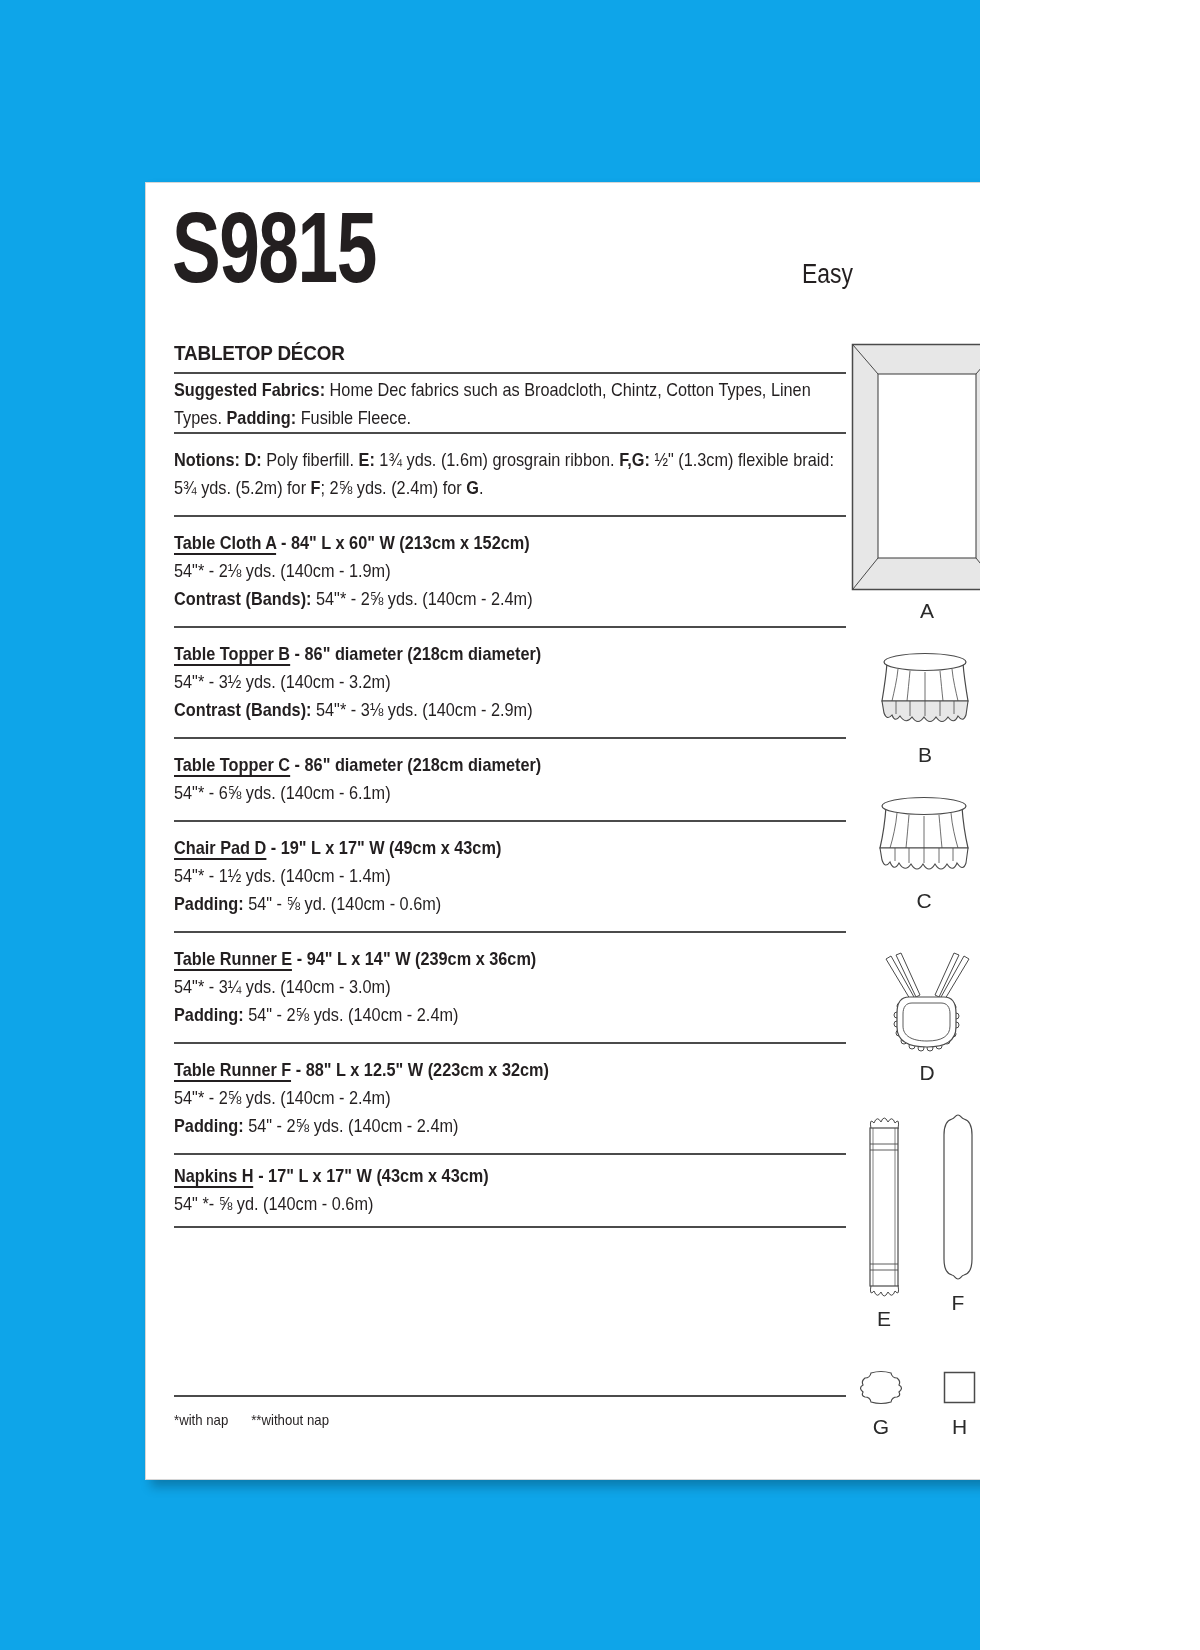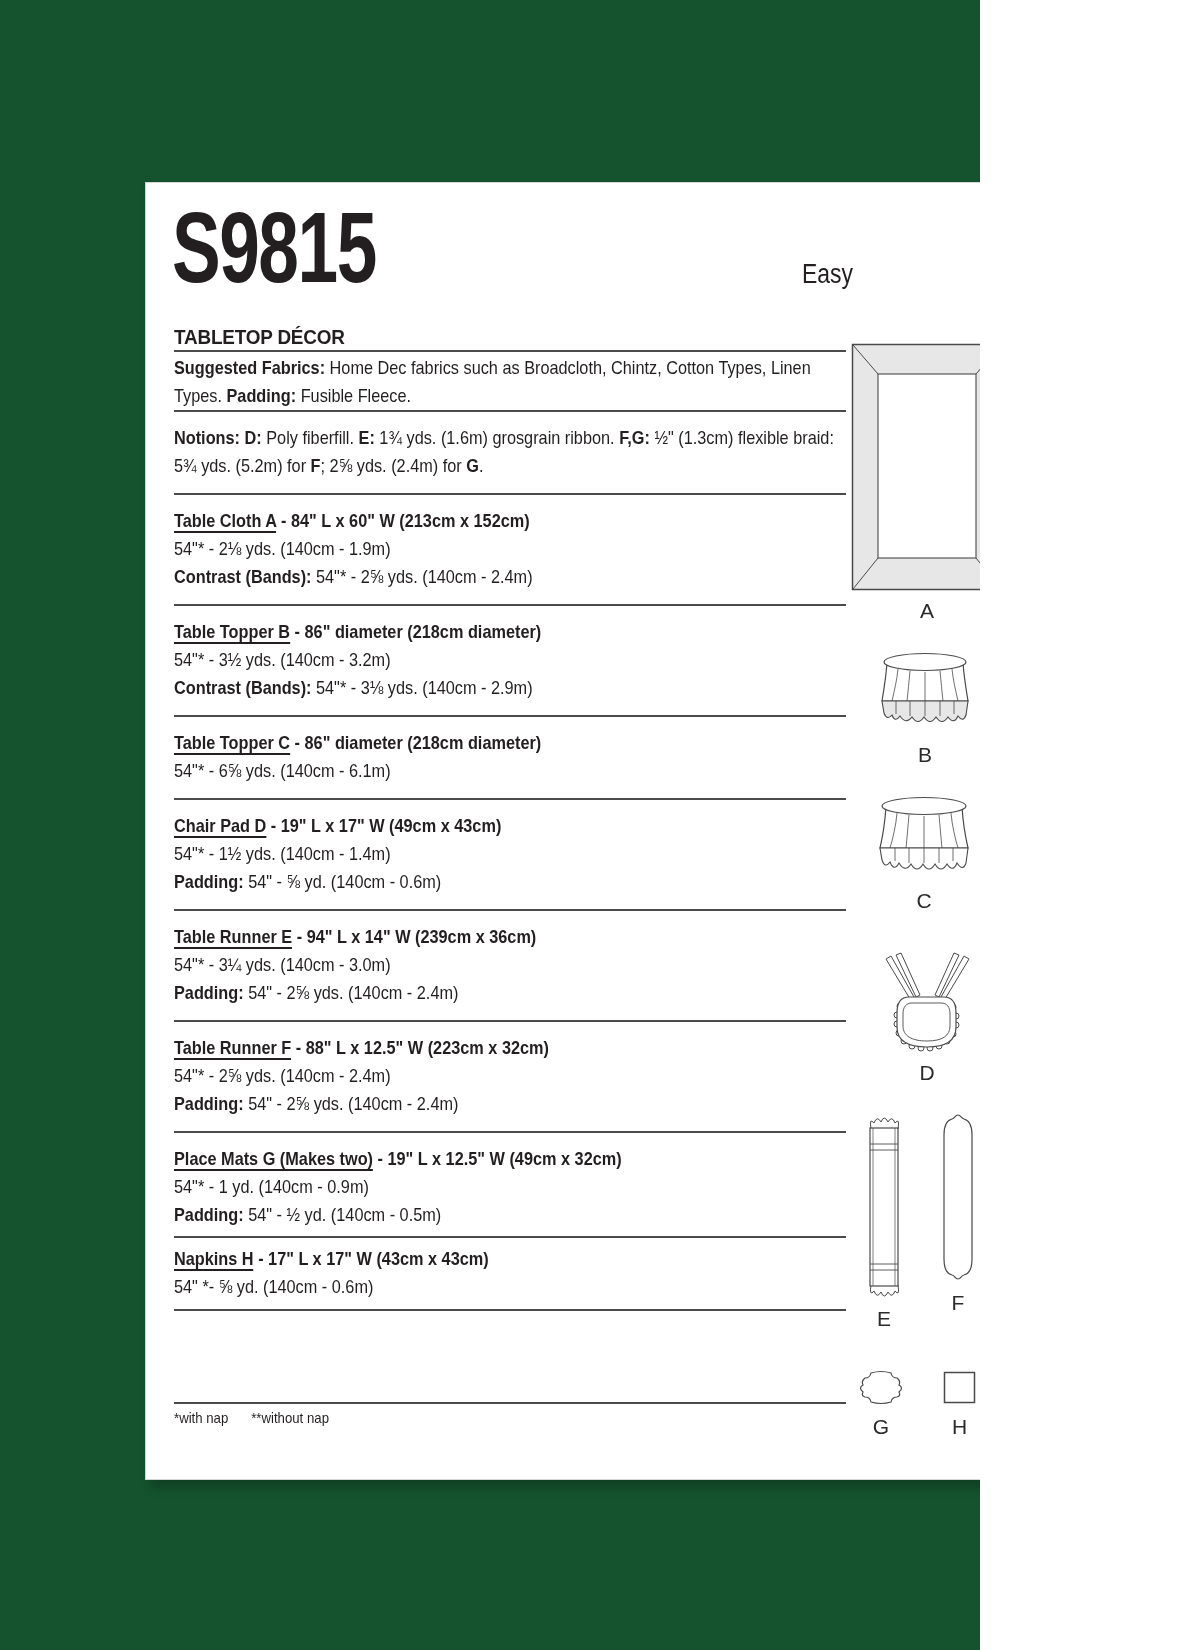--- a/index.html
+++ b/index.html
@@ -1,40 +1,40 @@
 <!DOCTYPE html>
 <html><head>
 <meta charset="utf-8">
 <style>
   html,body{margin:0;padding:0;background:#ffffff;}
-  .canvas{position:relative;width:980px;height:1650px;background:#14532d;overflow:hidden;
+  .canvas{position:relative;width:980px;height:1650px;background:#0ea5e9;overflow:hidden;
           font-family:"Liberation Sans",sans-serif;color:#231f20;text-decoration:underline;}
   .card{position:absolute;left:145px;top:182px;width:898px;height:1296px;background:#ffffff;
         border:1px solid #d6d6d6;box-shadow:6px 7px 10px rgba(0,0,0,.25);}
   
   .code{position:absolute;left:26px;top:14px;font-size:100px;font-weight:700;letter-spacing:-2px;
         transform:scaleX(.73);transform-origin:0 0;white-space:nowrap;line-height:1;}
   .easy{position:absolute;left:656px;top:76px;font-size:27px;transform:scaleX(.85);
         transform-origin:0 0;white-space:nowrap;}
   
   .txtcol{position:absolute;left:28px;top:142px;width:672px;}
   .category{font-weight:700;font-size:21px;letter-spacing:-.2px;transform:scaleX(.9);
             transform-origin:0 50%;white-space:nowrap;}
-  .catwrap{border-bottom:2px solid #4b4b4b;padding-bottom:1px;}
+  .catwrap{border-bottom:2px solid #4b4b4b;padding-bottom:7px;margin-top:16px;}
   .ln{white-space:nowrap;transform:scaleX(.88);transform-origin:0 50%;
       font-size:18.5px;line-height:28px;}
   .hd{font-weight:700;}
   .u{border-bottom:2px solid currentColor;}
   .fabrics{margin-top:2px;}
   .section{border-top:2px solid #4b4b4b;margin-top:0;}
   .pad-std{padding:12px 0 13px 0;}
   .pad-tight-b{padding:12px 0 7px 0;}
   .pad-tight{padding:7px 0 8px 0;}
   .footnote{position:absolute;left:28px;top:1212px;width:672px;border-top:2px solid #4b4b4b;
-            padding-top:5px;font-size:15px;margin-top:7px;}
+            padding-top:14px;font-size:15px;}
   .footnote .ln{font-size:15px;line-height:18px;}
   .fngap{display:inline-block;width:26px;}
   
   .illo{position:absolute;}
   .figlabel{position:absolute;font-size:21px;color:#2a2a2a;text-align:center;}
   svg .ol{stroke:#4a4a4a;fill:none;}
 </style>
 </head>
 <body>
 
@@ -88,25 +88,20 @@
         <div class="ln">54"* - 3¼ yds. (140cm - 3.0m)</div>
         <div class="ln"><b>Padding:</b> 54" - 2⅝ yds. (140cm - 2.4m)</div>
       </div>
 
       <div class="section pad-std">
         <div class="ln hd"><span class="u">Table Runner F</span><span> - 88" L x 12.5" W (223cm x 32cm)</span></div>
         <div class="ln">54"* - 2⅝ yds. (140cm - 2.4m)</div>
         <div class="ln"><b>Padding:</b> 54" - 2⅝ yds. (140cm - 2.4m)</div>
       </div>
 
-      <div class="section pad-tight-b">
-        <div class="ln hd"><span class="u">Place Mats G (Makes two)</span><span> - 19" L x 12.5" W (49cm x 32cm)</span></div>
-        <div class="ln">54"* - 1 yd. (140cm - 0.9m)</div>
-        <div class="ln"><b>Padding:</b> 54" - ½ yd. (140cm - 0.5m)</div>
-      </div>
 
       <div class="section pad-tight" style="border-bottom:2px solid #4b4b4b;">
         <div class="ln hd"><span class="u">Napkins H</span><span> - 17" L x 17" W (43cm x 43cm)</span></div>
         <div class="ln">54" *- ⅝ yd. (140cm - 0.6m)</div>
       </div>
 
     </div>
 
     <div class="footnote">
       <div class="ln"><span>*with nap</span><span class="fngap"></span><span>**without nap</span></div>

